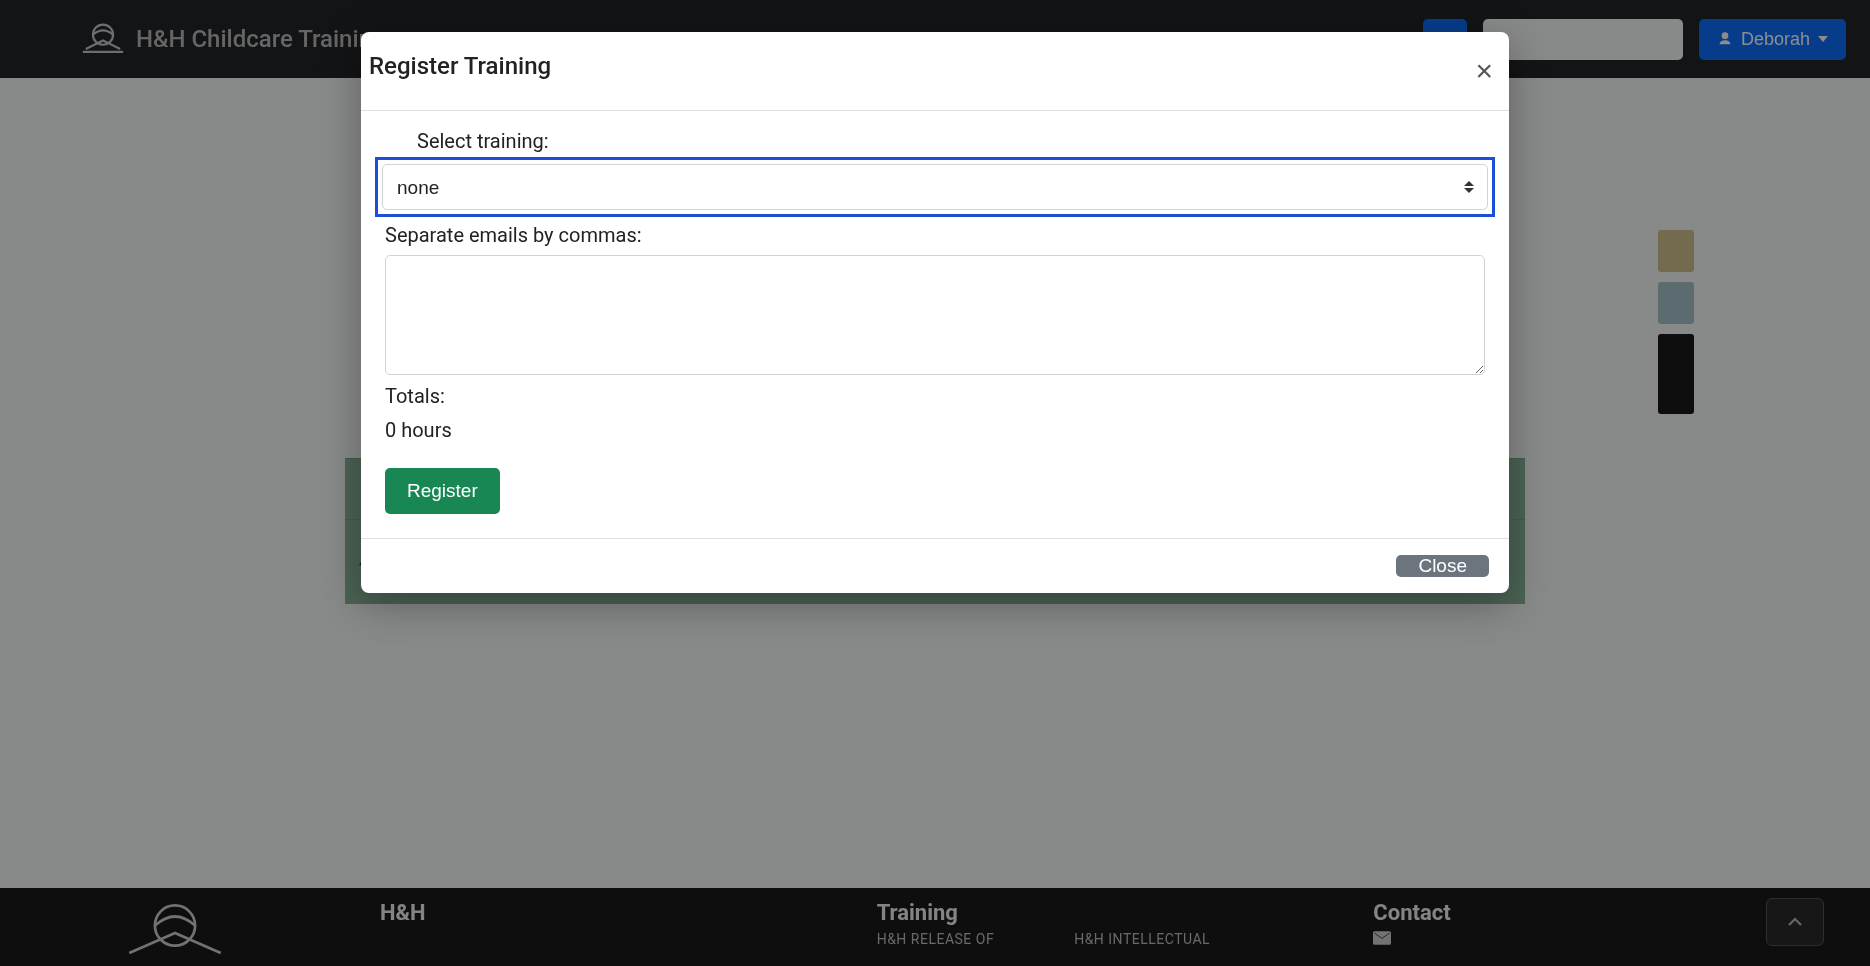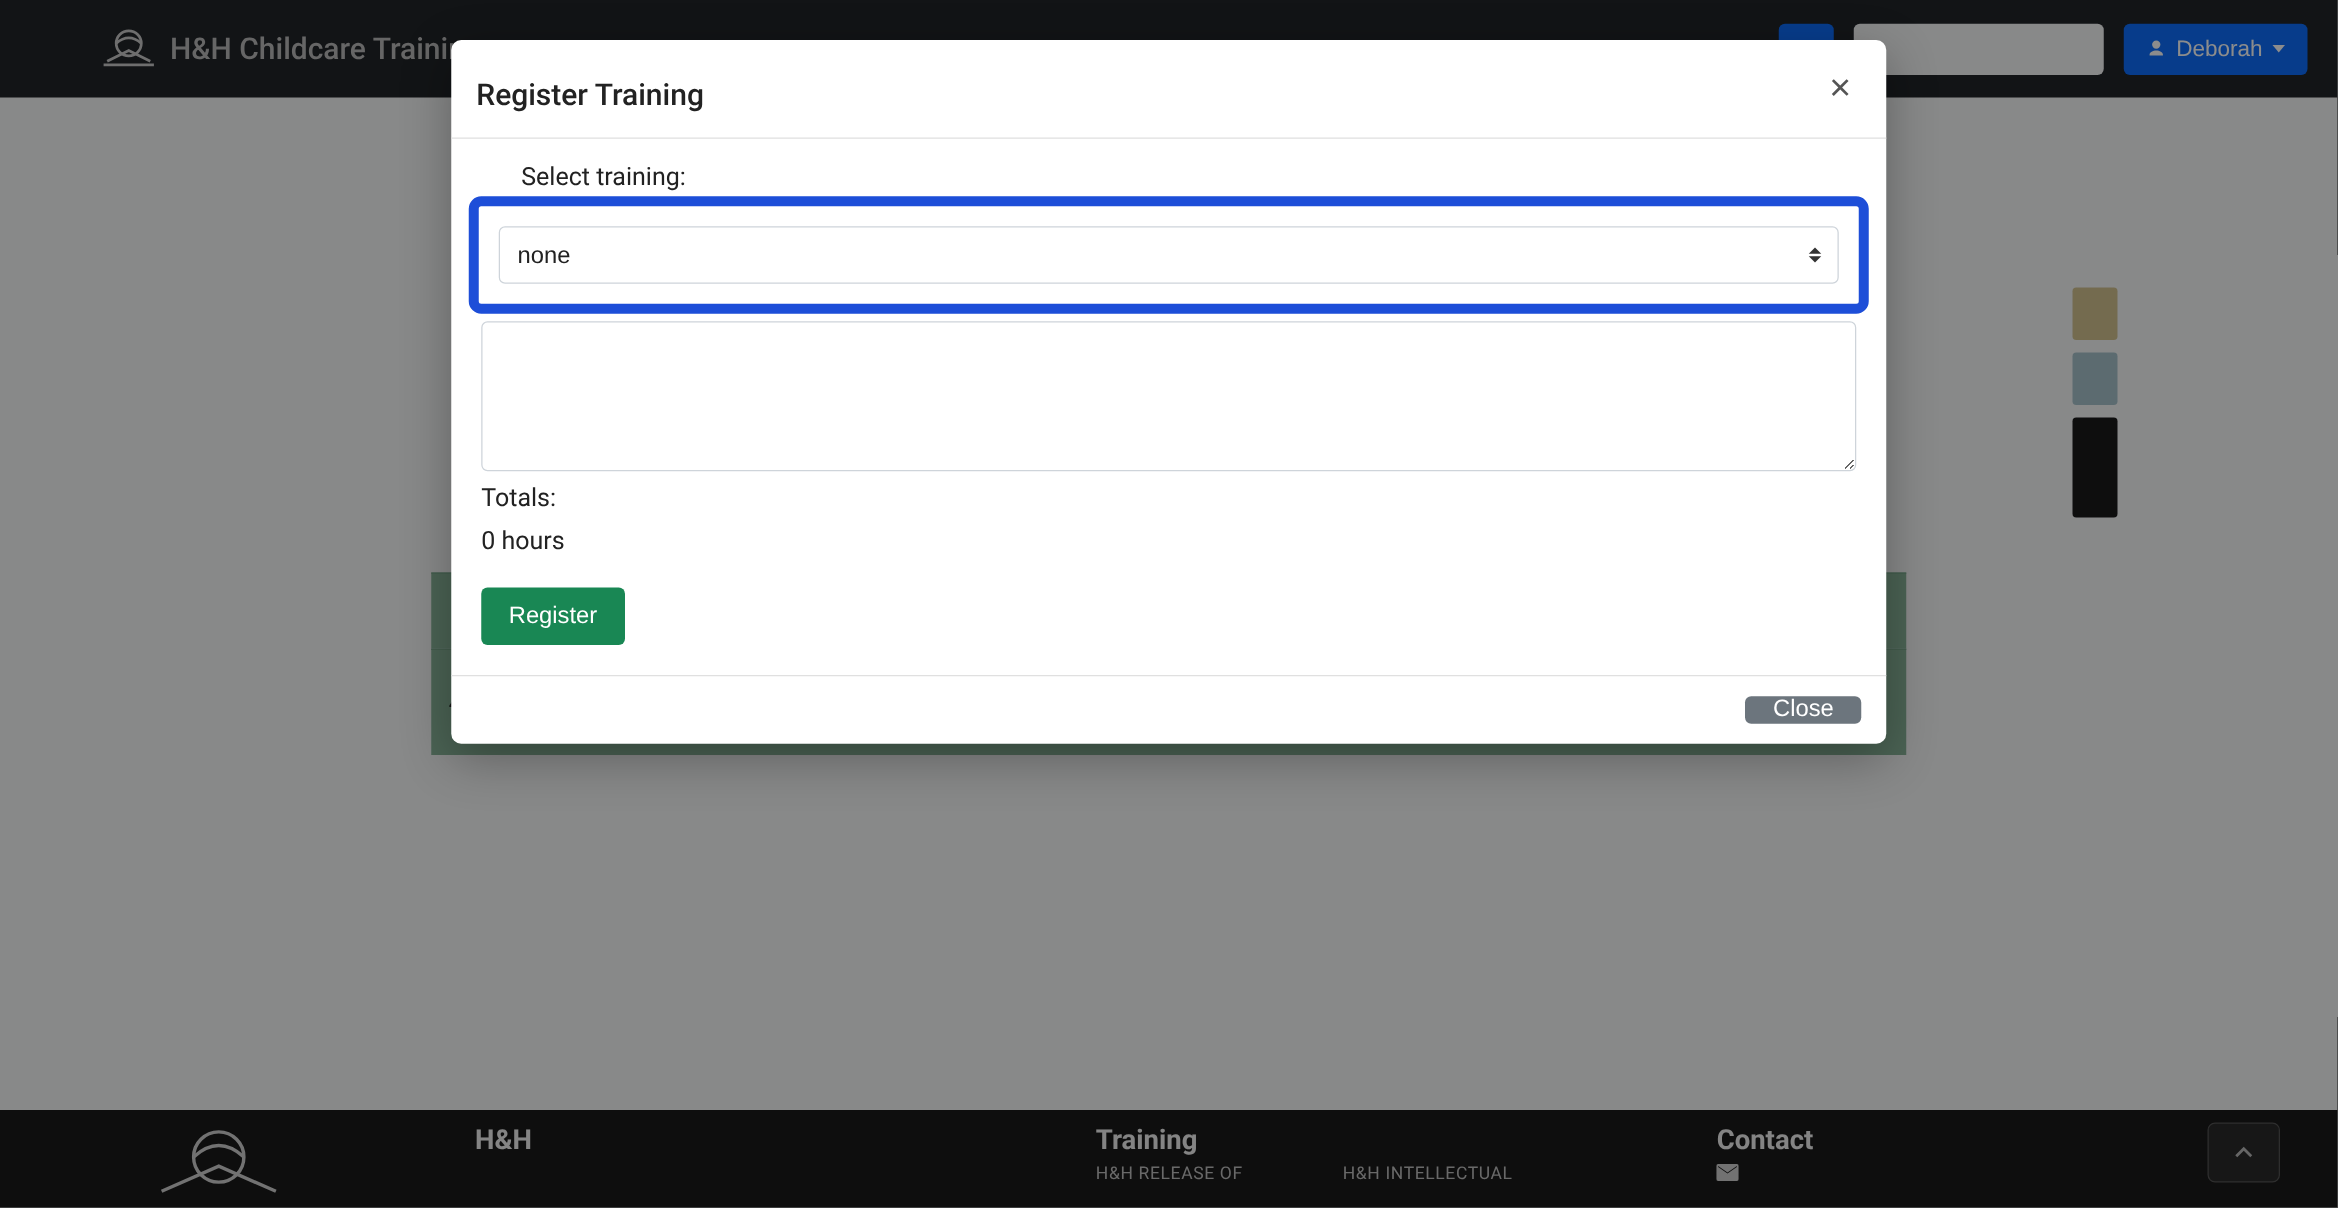--- a/index.html
+++ b/index.html
@@ -40,26 +40,26 @@
   .footer-logo svg{ width:110px; height:64px; }
   .footer-cols{ flex:1; display:flex; gap:40px; padding-left:140px;}
   .fcol{ flex:1; }
   .fcol h4{ font-size:22px; font-weight:700; color:#f1f1f1; margin-bottom:6px;}
   .fcol .small{ font-size:14px; color:#bfbfbf; letter-spacing:.5px; }
   .scroll-top{ position:absolute; right:46px; bottom:20px; width:58px; height:48px; border:1px solid #555; border-radius:6px; display:flex; align-items:center; justify-content:center; color:#bbb; background:#2b2b2b; cursor:pointer;}
 
   
   .overlay{ position:absolute; inset:0; background:rgba(0,0,0,.45); z-index:5; }
   .modal{ position:absolute; left:50%; top:32px; transform:translateX(-50%); width:1148px; background:#fff; border-radius:8px; z-index:10; box-shadow:0 12px 40px rgba(0,0,0,.3); display:flex; flex-direction:column; }
-  .modal-header{ padding:20px 20px; display:flex; align-items:flex-end; border-bottom:1px solid #e0e0e0;}
+  .modal-header{ padding:20px 8px; display:flex; align-items:flex-start; border-bottom:1px solid #e0e0e0;}
   .modal-title{ font-size:24px; font-weight:500; color:#222;}
   .modal-close{ margin-left:auto; background:none; border:none; font-size:30px; line-height:1; color:#555; cursor:pointer; padding:4px 8px;}
   .modal-body{ padding:18px 24px 24px; font-size:20px; color:#222;}
   .form-label{ display:block; margin-bottom:8px; font-size:20px; }
-  .highlight-box{ border:8px solid #1d4ed8; border-radius:10px; padding:16px; margin:0 -10px 6px -10px;}
+  .highlight-box{ border:3px solid #1d4ed8; border-radius:0; padding:4px; margin:0 -10px 6px -10px;}
   .form-select{ width:100%; height:46px; border:1px solid #ced4da; border-radius:5px; background:#fff; font-size:19px; padding:0 36px 0 14px; appearance:none; position:relative; color:#222;}
   .select-wrap{ position:relative; }
   .select-caret{ position:absolute; right:14px; top:50%; transform:translateY(-50%); pointer-events:none; display:flex; flex-direction:column; gap:2px;}
   .select-caret span{width:0;height:0;border-left:5px solid transparent;border-right:5px solid transparent;}
   .select-caret .up{border-bottom:5px solid #333;}
   .select-caret .dn{border-top:5px solid #333;}
   .form-textarea{ width:100%; height:120px; border:1px solid #ced4da; border-radius:5px; resize:both; font-size:18px; padding:10px;}
   .totals-label{ margin-top:4px; }
   .totals-value{ margin-top:10px; }
   .modal-footer{ border-top:1px solid #e0e0e0; padding:16px 20px; display:flex; justify-content:flex-end;}
@@ -184,20 +184,21 @@
           <select class="form-select">
             <option>none</option>
           </select>
           <div class="select-caret">
             <span class="up"></span>
               <span class="dn"></span>
           </div>
         </div>
       </div>
 
+      <label class="form-label" style="margin-top:2px;">Separate emails by commas:</label>
       <textarea class="form-textarea" value="" style=""></textarea>
 
       <div class="totals-label">Totals:</div>
       <div class="totals-value">0 hours</div>
 
       <div style="margin-top:26px;">
         <button class="btn btn-success" style="padding:12px 22px; font-size:19px;">
           <span>Register</span>
         </button>
       </div>

